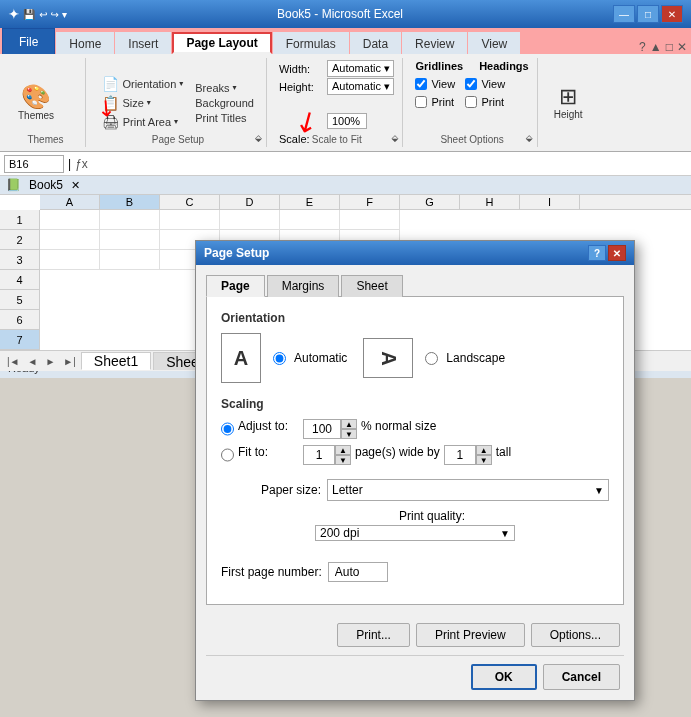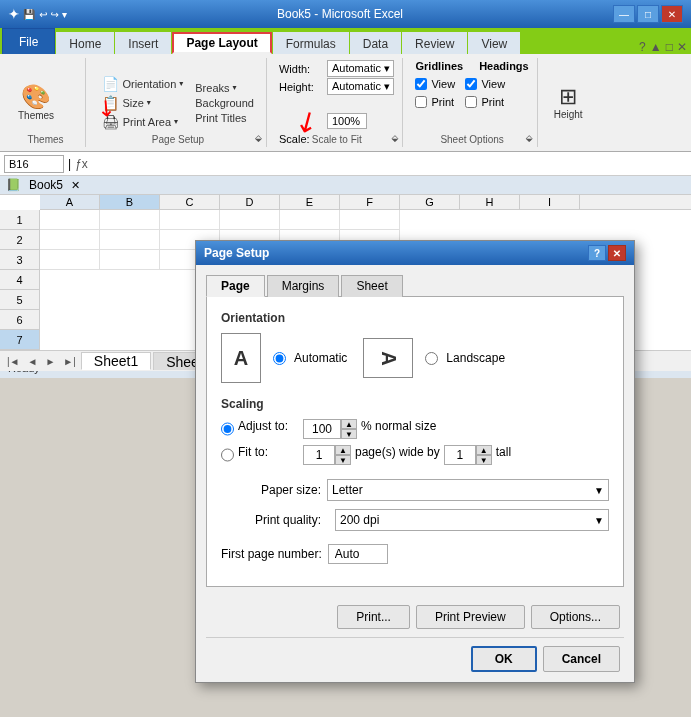--- a/index.html
+++ b/index.html
@@ -19,21 +19,21 @@
     .title-bar-left { display: flex; align-items: center; gap: 4px; }
     .title-bar-title { flex: 1; text-align: center; font-size: 12px; font-weight: normal; }
     .title-bar-controls { display: flex; gap: 2px; }
     .title-btn {
       width: 22px; height: 18px; background: #5a9fe0; border: 1px solid #3070c0;
       color: white; font-size: 10px; cursor: pointer; display: flex; align-items: center; justify-content: center;
     }
     .title-btn.close { background: #c0392b; }
     .title-btn.min { background: #5a9fe0; }
     .title-btn.max { background: #5a9fe0; }
-    .ribbon-tabs { display: flex; background: #84cc16; height: 26px; align-items: flex-end; padding-left: 2px; }
+    .ribbon-tabs { display: flex; background: #fca5a5; height: 26px; align-items: flex-end; padding-left: 2px; }
     .ribbon-tab {
       padding: 4px 12px; font-size: 12px; cursor: pointer; border: 1px solid transparent;
       border-bottom: none; margin-right: 1px; height: 22px; display: flex; align-items: center;
       background: #dce6f0; color: #333;
     }
     .ribbon-tab.active {
       background: #f0f0f0; border-color: #ababab; border-bottom: 1px solid #f0f0f0;
       font-weight: bold; color: #000; z-index: 1;
     }
     .ribbon-tab.file-tab {
@@ -505,21 +505,21 @@
       </div>
 
       <div style="margin-bottom:8px; display:flex; align-items:center; gap:6px;">
         <span style="width:100px; font-size:12px; text-align:right;">Paper size:</span>
         <div class="paper-select" style="min-width:200px;">
           <span>Letter</span>
           <span class="paper-select-arrow">▼</span>
         </div>
       </div>
 
-      <div style="margin-bottom:13px; display:flex; align-items:center; gap:14px;">
+      <div style="margin-bottom:21px; display:flex; align-items:center; gap:2px;flex-direction:column;">
         <span style="width:100px; font-size:12px; text-align:right;">Print quality:</span>
         <div class="paper-select" style="min-width:200px;">
           <span>200 dpi</span>
           <span class="paper-select-arrow">▼</span>
         </div>
       </div>
 
       <div style="margin-bottom:8px; display:flex; align-items:center; gap:6px;">
         <span style="font-size:12px;">First page number:</span>
         <input type="text" value="Auto" style="border: 1px solid rgb(170, 170, 170); height: 20px; width: 60px; padding: 0px 6px; font-size: 12px;">

